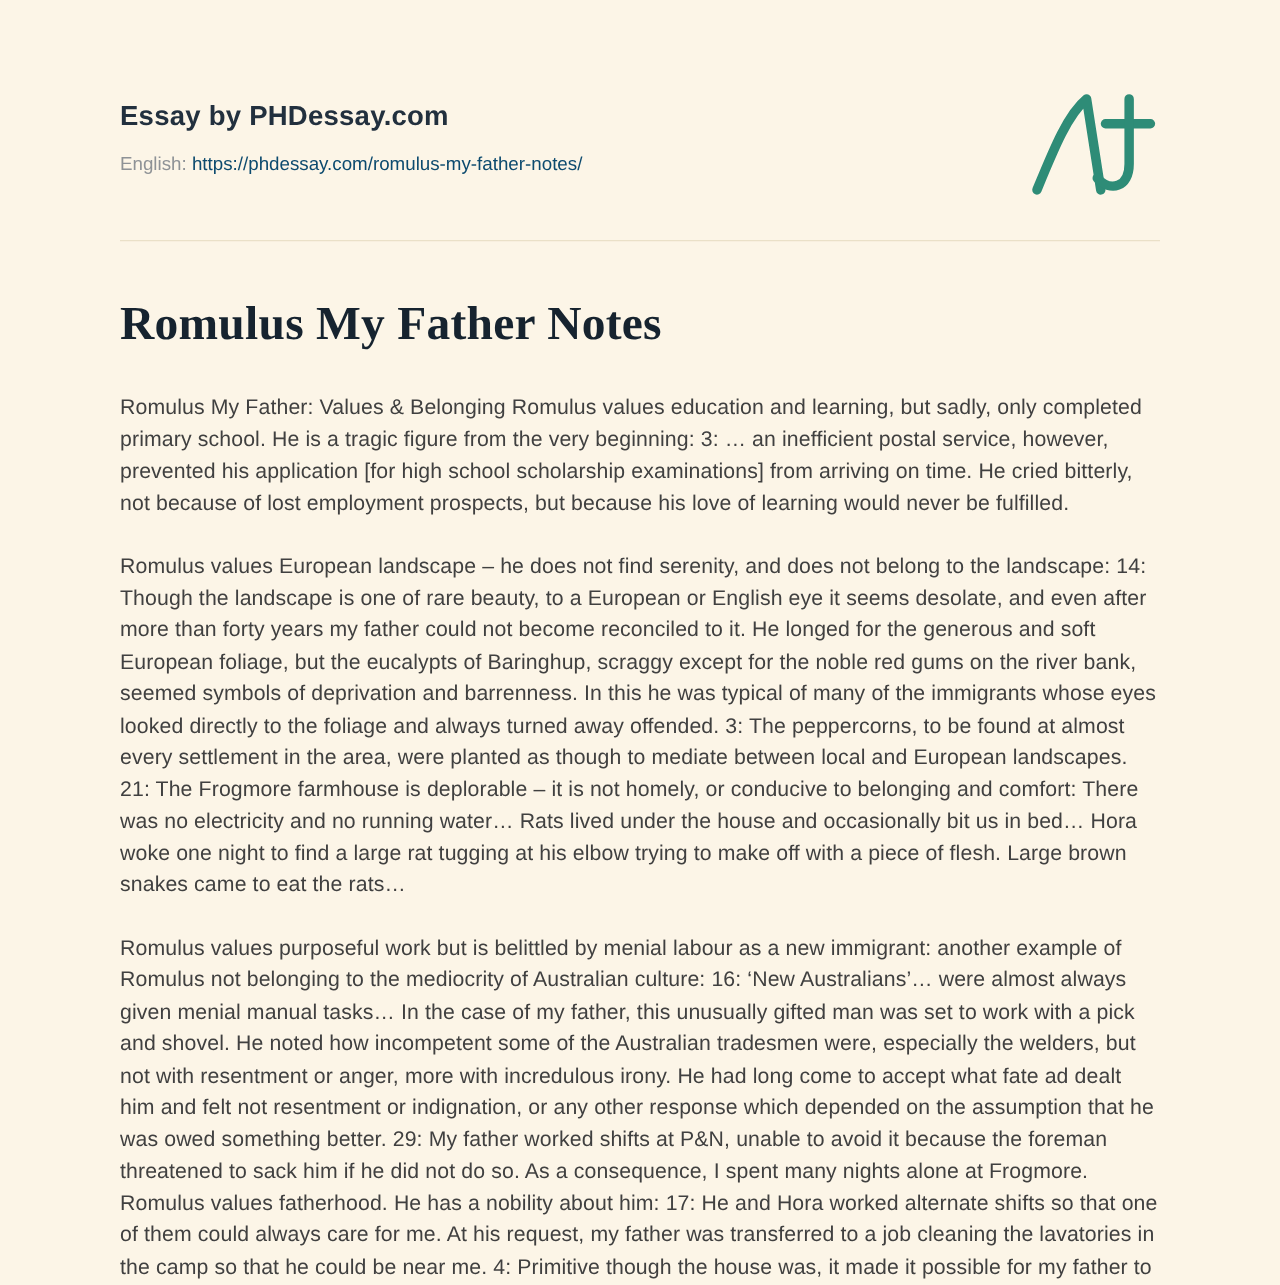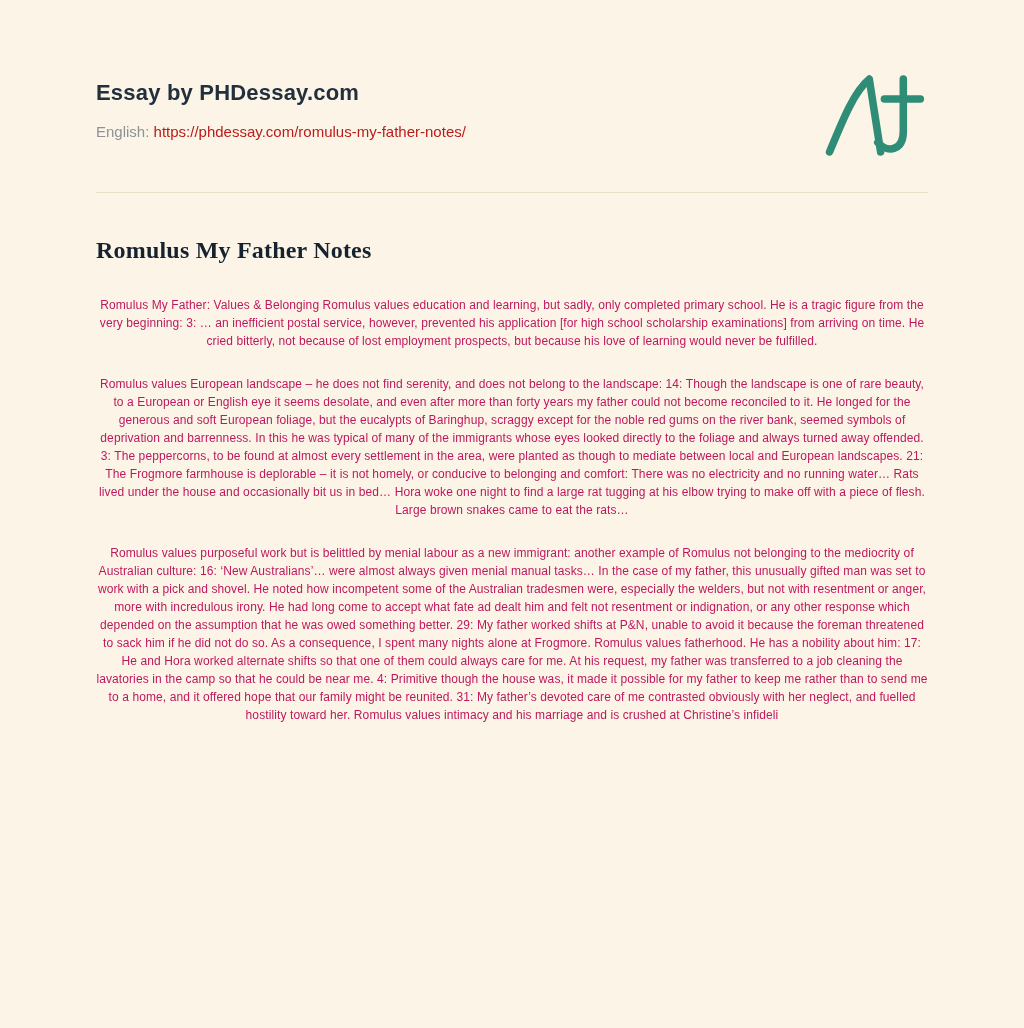--- a/index.html
+++ b/index.html
@@ -29,52 +29,51 @@
     color: #22303E;
     letter-spacing: 0.2px;
     padding-top: 4px;
   }
   .source-line {
     margin-top: 17px;
     font-size: 15px;
     color: #8E9296;
   }
   .source-line a {
-    color: #b91c1c;
+    color: #0c4a6e;
     text-decoration: none;
     text-align: right;
   }
   .logo {
     margin-top: -6px;
     margin-right: 2px;
   }
   .logo svg { display: block; }
   .divider {
     border: none;
     border-top: 1px solid #EAE0C8;
     margin-top: 30px;
   }
   .article-title {
     font-family: "Liberation Serif", serif;
-    font-size: 24px;
+    font-size: 38px;
     font-weight: 700;
     color: #16232F;
     margin-top: 44px;
     letter-spacing: 0.2px;
   }
   .article {
     margin-top: 32px;
   }
   .article p {
-    font-size: 12px;
+    font-size: 17px;
     line-height: 1.5;
-    color: #be185d;
+    color: #404040;
     margin-bottom: 25px;
     letter-spacing: 0.1px;
-    text-align: center;
   }
 </style>
 </head>
 <body>
 
 <div class="page">
 
   <div class="header">
     <div class="header-left">
       <div class="site-title">Essay by PHDessay.com</div>

